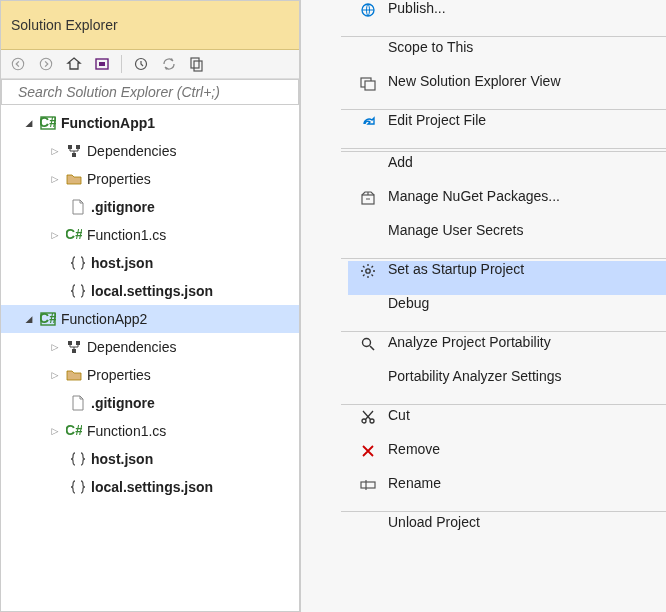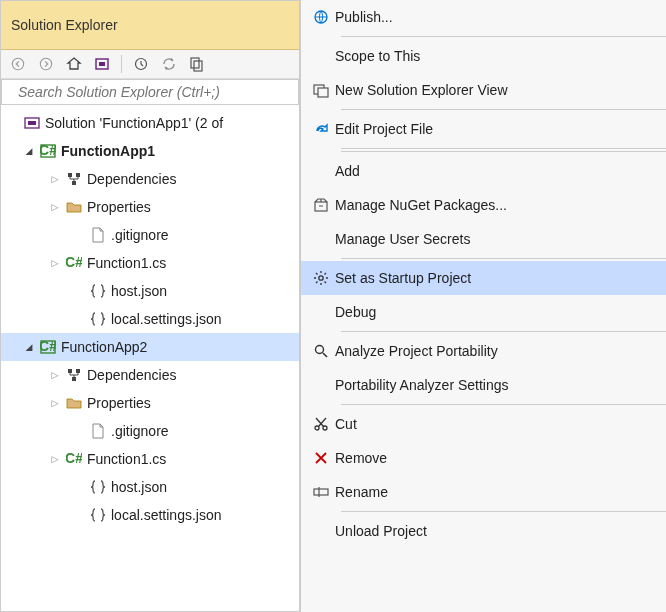--- a/index.html
+++ b/index.html
@@ -118,40 +118,40 @@
     }
     .tlabel {
       color: #222;
     }
     .tlabel.bold {
       font-weight: 700;
     }
     .indent-0 { padding-left: 6px; }
     .indent-1 { padding-left: 22px; }
     .indent-2 { padding-left: 48px; }
-    .indent-3 { padding-left: 72px; }
+    .indent-3 { padding-left: 52px; font-weight: bold; }
 
     
     .context-menu {
       position: absolute;
       left: 300px;
       top: 0;
       width: 366px;
       background: #f7f7f7;
       border-left: 1px solid #ccc;
       height: 100%;
     }
     .menu-item {
       display: flex;
-      align-items: center;
       height: 34px;
       padding-left: 10px;
-      gap: 4px;
+      gap: 10px;
       cursor: pointer;
       color: #222;
+      margin-left: 47px;
     }
     .menu-item.highlighted {
       background: #c6dbff;
     }
     .menu-icon {
       width: 20px;
       height: 20px;
       display: flex;
       align-items: center;
       justify-content: center;
@@ -215,30 +215,20 @@
           <rect x="5" y="5" width="8" height="10" fill="none" stroke="#555" stroke-width="1.2"></rect>
         </svg>
     </span>
   </div>
 
   <div class="search-box">
     <input placeholder="Search Solution Explorer (Ctrl+;)" style="">
   </div>
 
   <div class="tree">
-    <div class="tree-item indent-0">
-      <span class="twisty none"></span>
-      <span class="ticon">
-        <svg width="16" height="16" viewBox="0 0 16 16">
-            <rect x="1" y="3" width="14" height="10" fill="none" stroke="#68217a" stroke-width="1.3"></rect>
-            <rect x="4" y="6" width="8" height="4" fill="#68217a"></rect>
-          </svg>
-      </span>
-      <span class="tlabel">Solution 'FunctionApp1' (2 of </span>
-    </div>
 
     <div class="tree-item indent-1">
       <span class="twisty expanded"></span>
       <span class="ticon">
         <svg width="16" height="16" viewBox="0 0 16 16">
             <rect x="1" y="2" width="14" height="12" fill="none" stroke="#388a34" stroke-width="1.4"></rect>
             <text x="8" y="12" text-anchor="middle" font-size="9" fill="#388a34" font-weight="700">C#</text>
           </svg>
       </span>
       <span class="tlabel bold">FunctionApp1</span>

